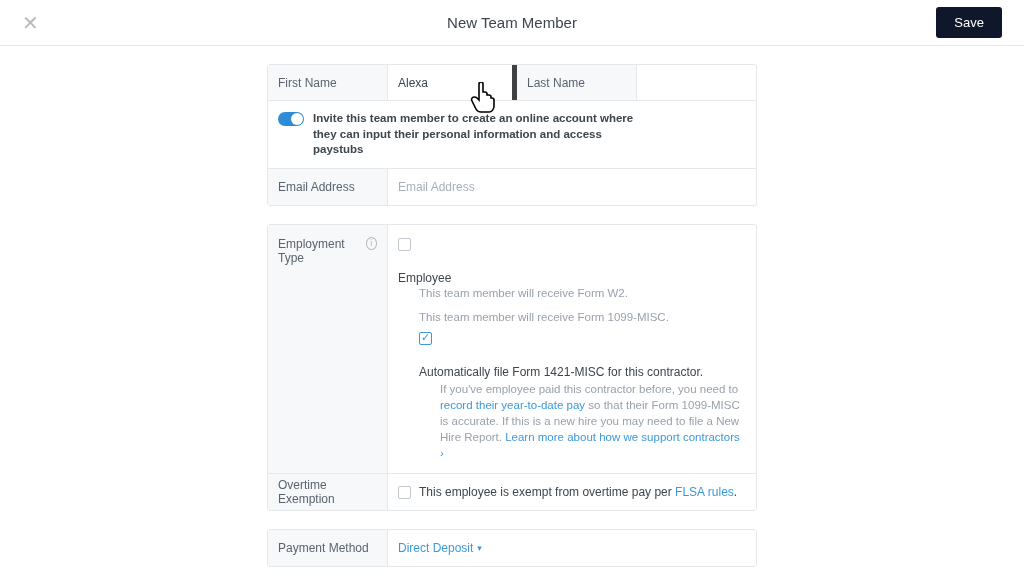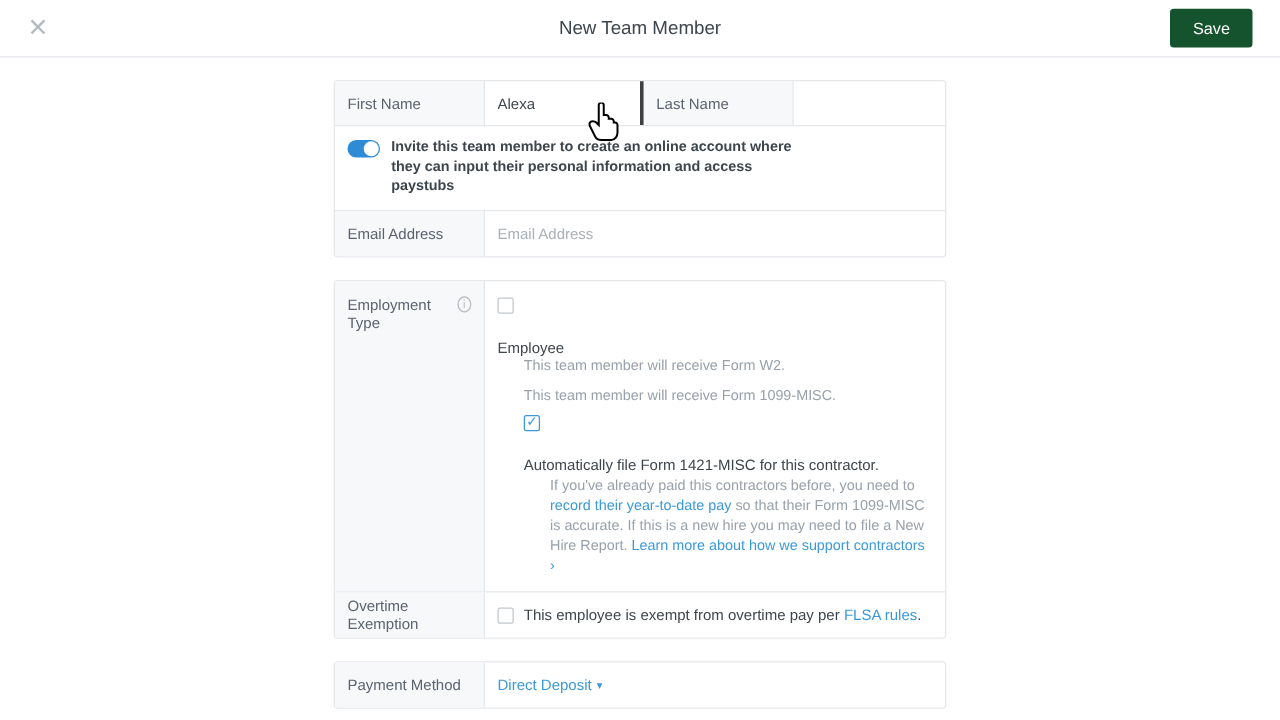--- a/index.html
+++ b/index.html
@@ -29,21 +29,21 @@
     width: 20px;
   }
   .title {
     font-size: 15px;
     color: #3d454d;
     position: absolute;
     left: 50%;
     transform: translateX(-50%);
   }
   .save-btn {
-    background: #14532d;
+    background: #0f172a;
     color: #fff;
     border: none;
     border-radius: 3px;
     padding: 8px 18px;
     font-size: 13px;
     cursor: pointer;
   }
   .content {
     width: 490px;
     margin: 18px auto 0;
@@ -226,21 +226,21 @@
 <div class="content">
 
   <div class="panel">
     <div class="row">
       <div class="half">
         <div class="cell-label">First Name</div>
         <div class="cell-input">
           <input class="textin" value="Alexa" style="">
         </div>
       </div>
-      <div class="half" style="border-left:3px solid #404040;">
+      <div class="half" style="border-left:5px solid #404040;">
         <div class="cell-label">Last Name</div>
       </div>
     </div>
     <div class="row invite-row">
       <div class="toggle"></div>
       <div class="invite-text">Invite this team member to create an online account where they can input their personal information and access paystubs</div>
     </div>
     <div class="row">
       <div class="cell-label">Email Address</div>
       <div class="cell-input">
@@ -263,21 +263,21 @@
         <div class="chk-sub">This team member will receive Form W2.</div>
 
         <div class="chk-sub" style="margin-bottom:8px;">This team member will receive Form 1099-MISC.</div>
 
         <div class="indent-block">
           <div class="chk-line">
             <div class="chk checked"></div>
             <div class="chk-label">Automatically file Form 1421-MISC for this contractor.</div>
           </div>
           <div class="chk-sub2">
-            <span>If you've already paid this contractors before, you need to </span><span class="link">record their year-to-date pay</span><span> so that their Form 1099-MISC is accurate. If this is a new hire you may need to file a New Hire Report. </span><span class="link">Learn more about how we support contractors ›</span>
+            <span>If you've employee paid this contractor before, you need to </span><span class="link">record their year-to-date pay</span><span> so that their Form 1099-MISC is accurate. If this is a new hire you may need to file a New Hire Report. </span><span class="link">Learn more about how we support contractors ›</span>
           </div>
         </div>
       </div>
     </div>
     <div class="row">
       <div class="cell-label">Overtime Exemption</div>
       <div class="cell-input" style="gap:8px;">
         <div class="chk"></div>
         <div>
           <span>This employee is exempt from overtime pay per </span><span class="link">FLSA rules</span><span>.</span>

